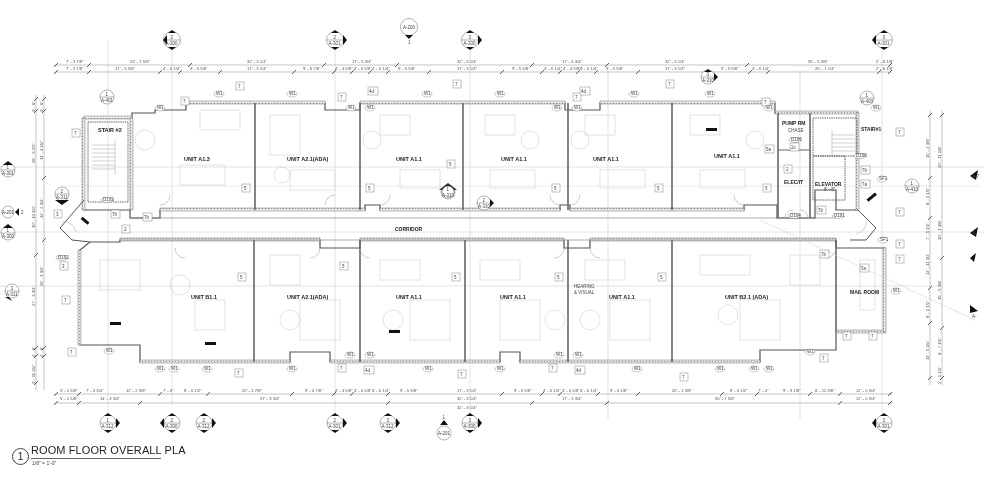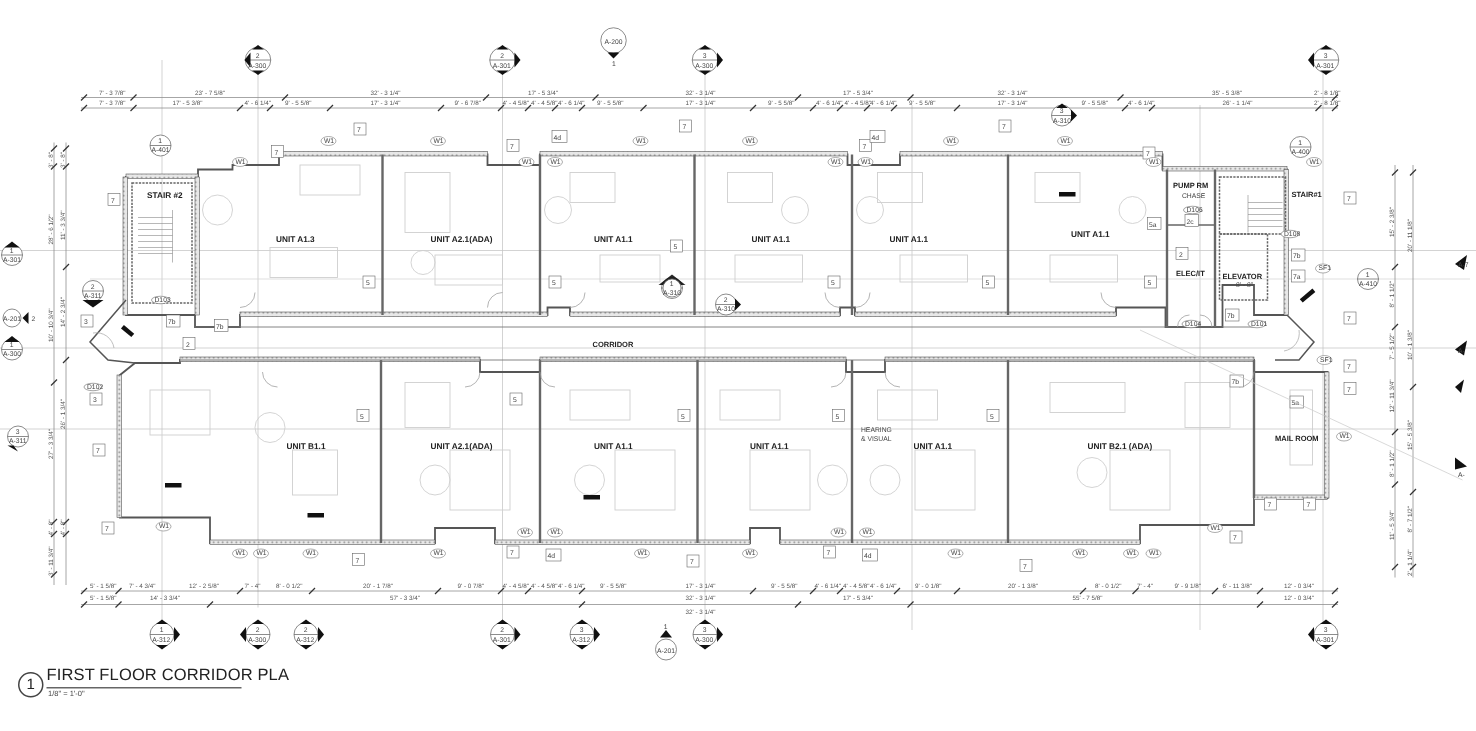--- a/index.html
+++ b/index.html
@@ -967,16 +967,16 @@
       <path d="M884,413 L880,416 L888,416 Z" fill="#111" stroke="none"></path>
         <path d="M884,433 L880,430 L888,430 Z" fill="#111" stroke="none"></path>
       <text class="tag" x="882.5" y="421.5" stroke="none" fill="#444">3</text>
       <text class="tag" x="877.5" y="428" stroke="none" fill="#444">A-301</text>
     </g>
   </g>
 </svg>
 
 <div class="title-block">
   <div class="title-num">1</div>
-  <div class="title-text">FIRST FLOOR CORRIDOR PLA</div>
+  <div class="title-text">ROOM FLOOR OVERALL PLA</div>
   <div class="title-rule"></div>
   <div class="title-scale">1/8" = 1'-0"</div>
 </div>
 
 </body></html>

